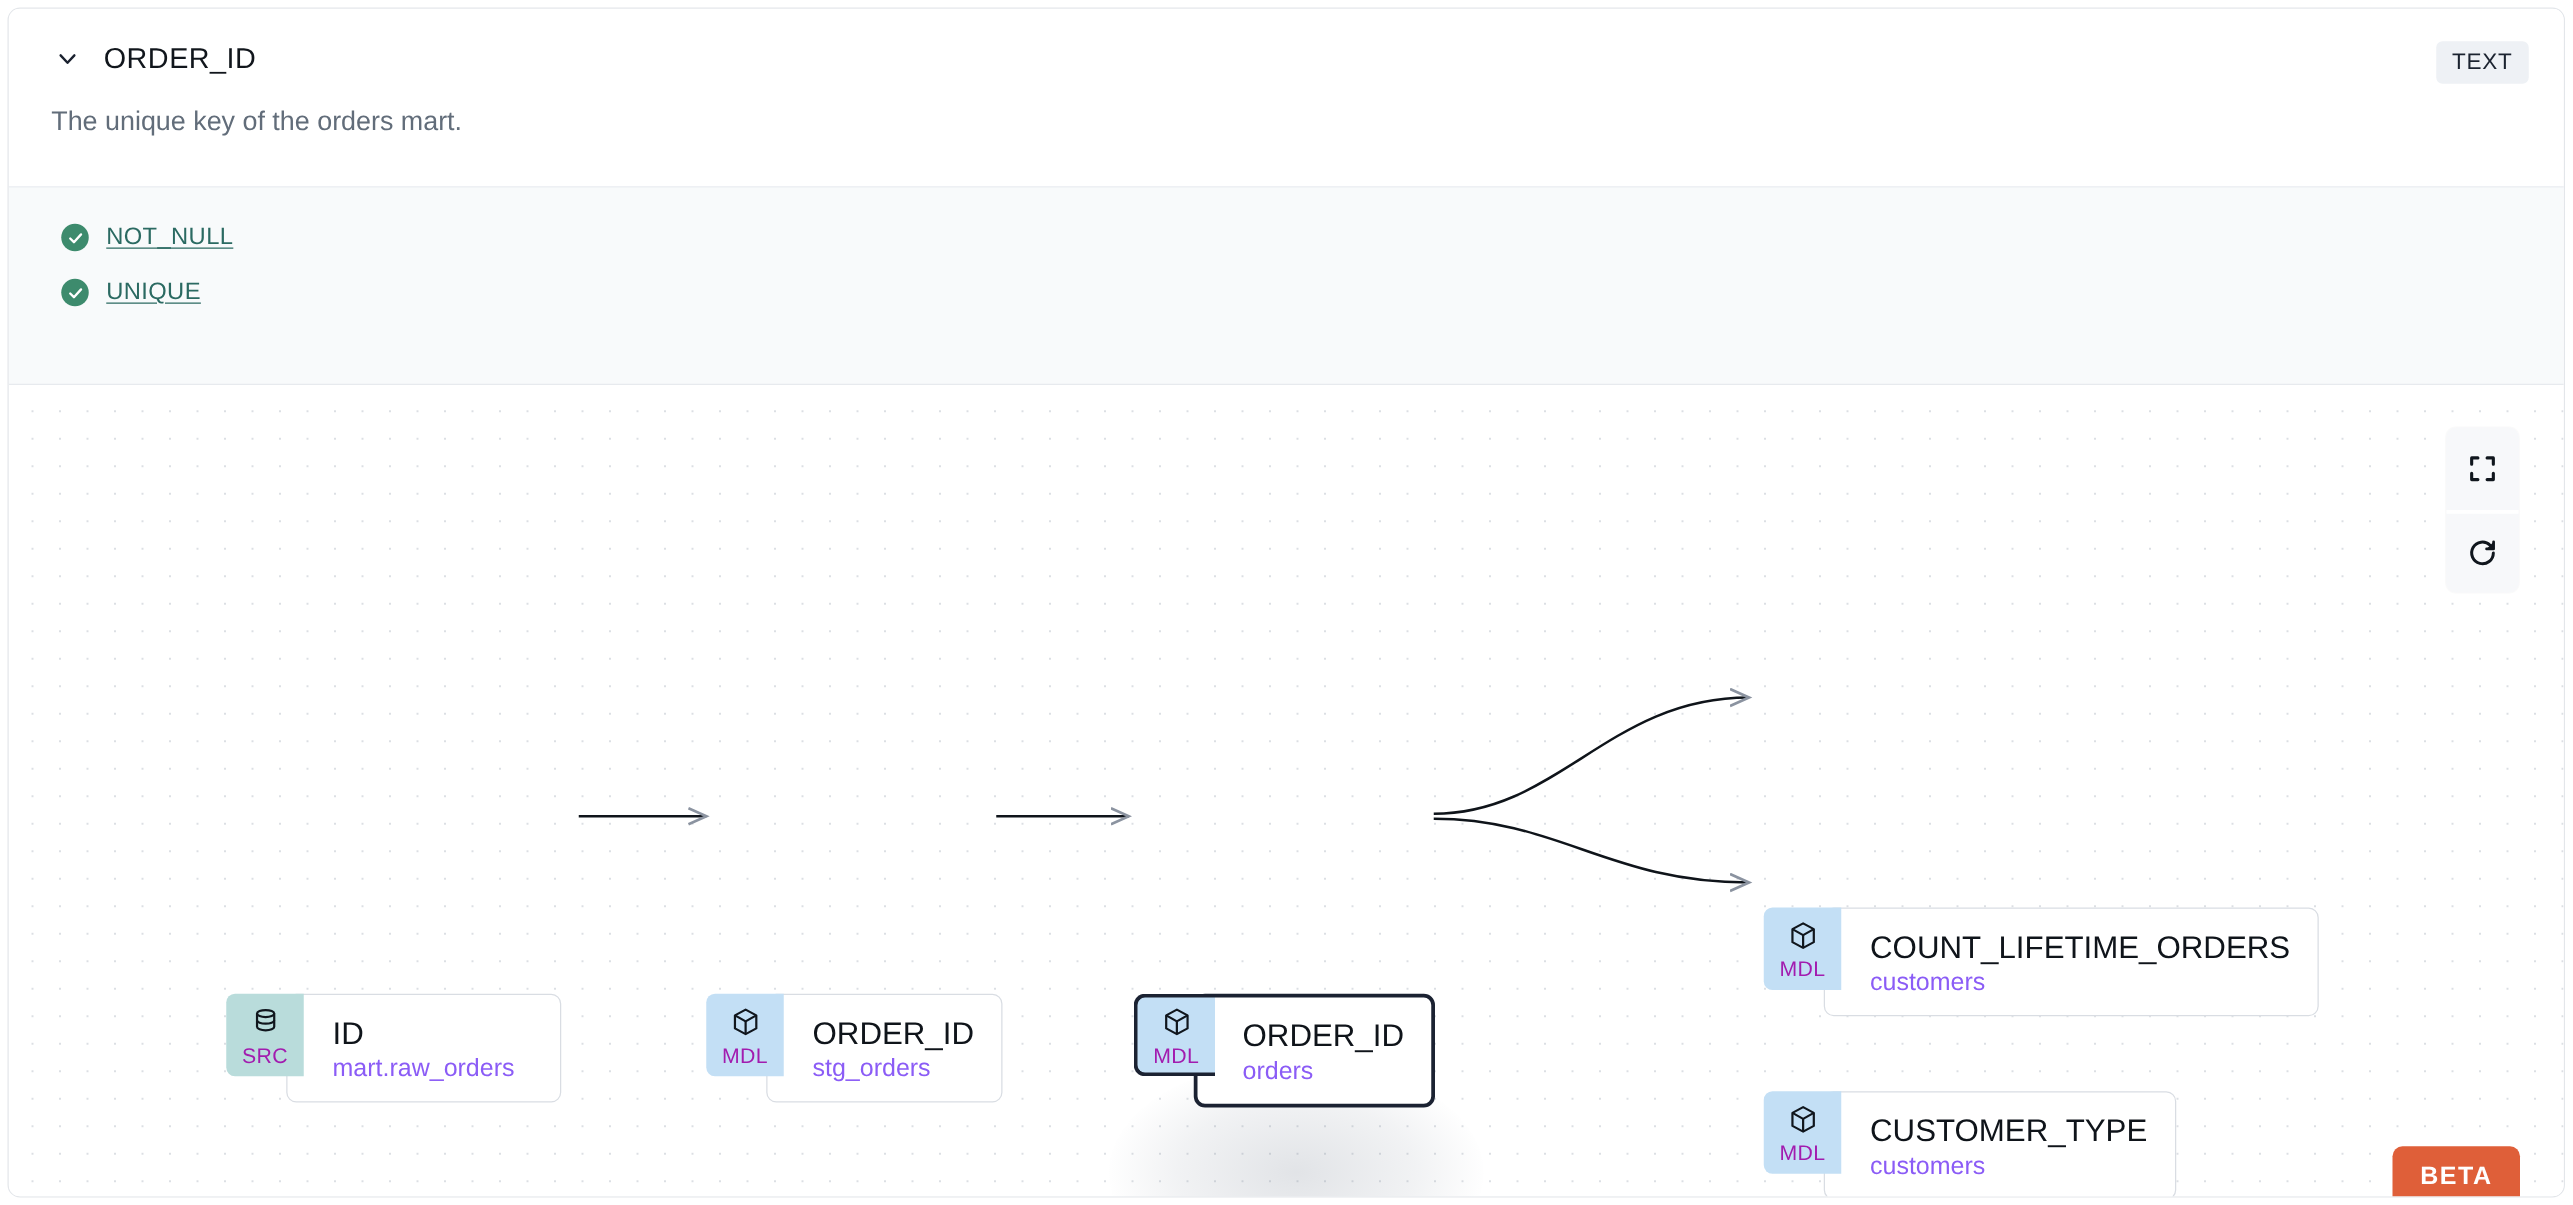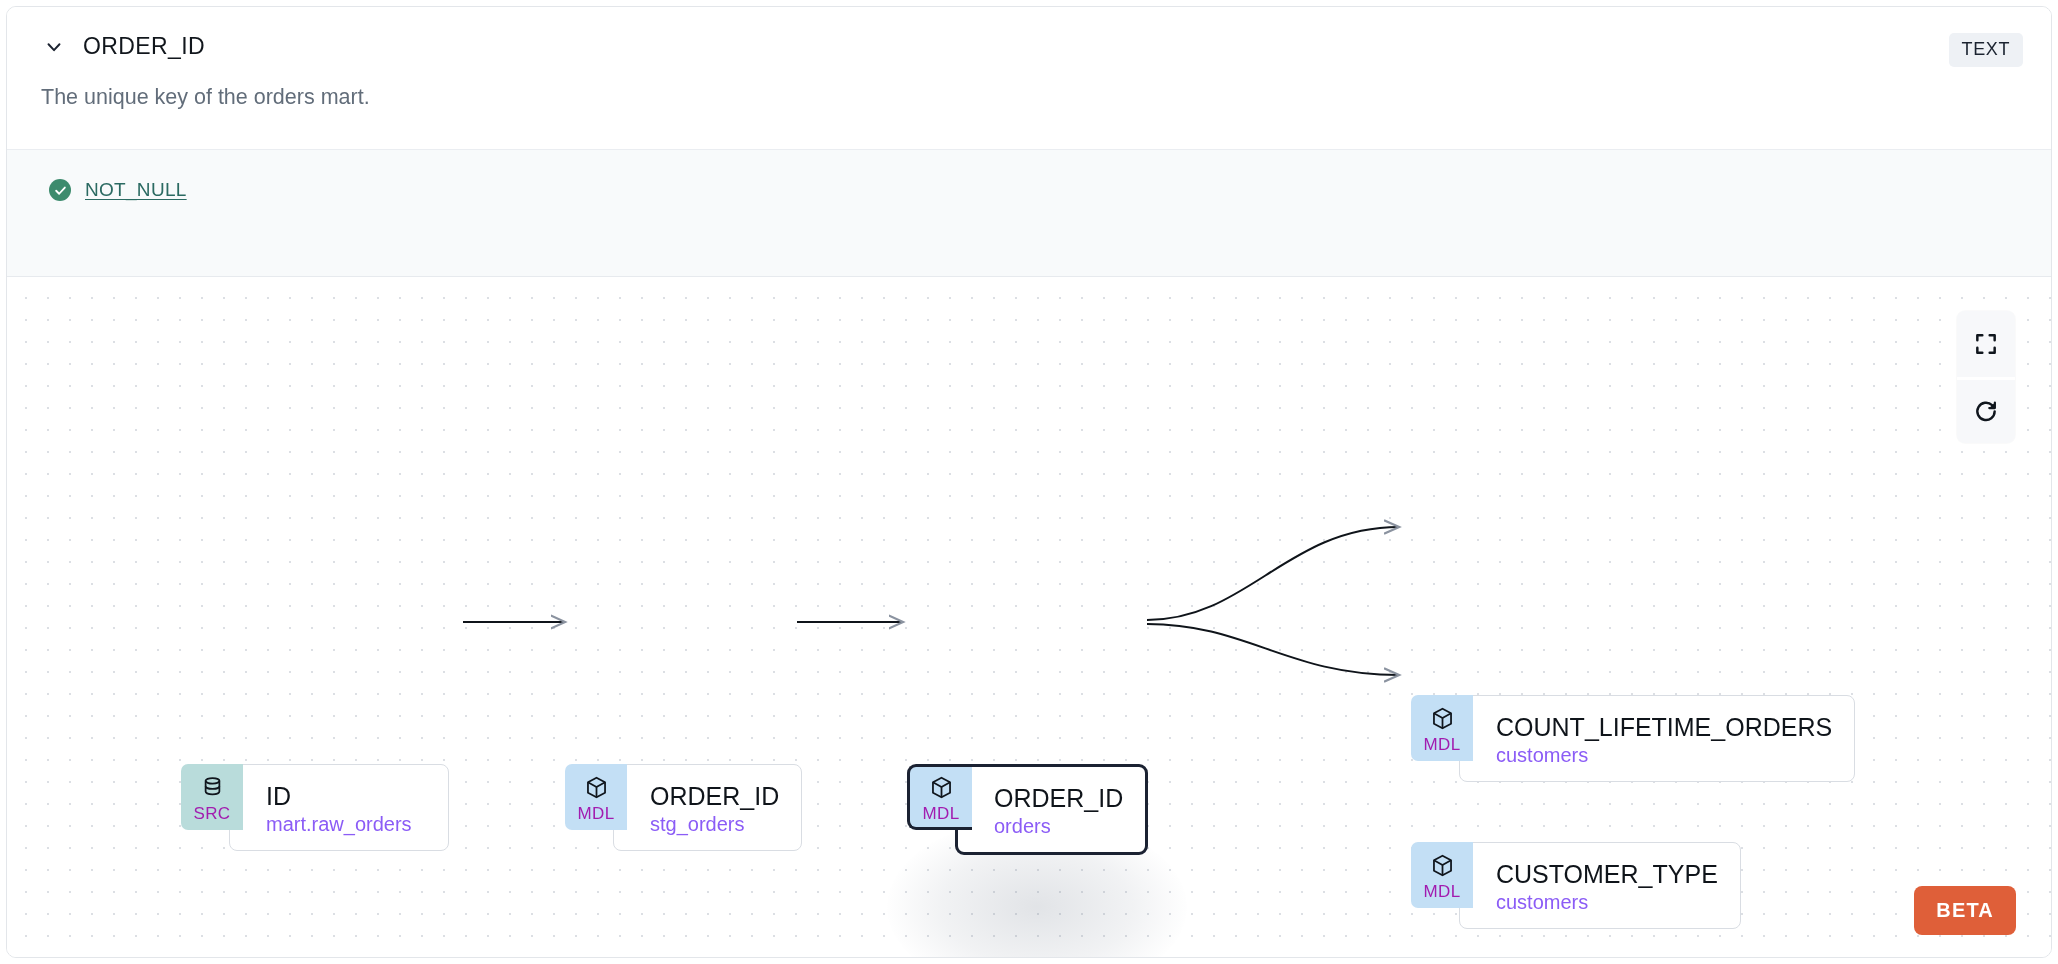--- a/index.html
+++ b/index.html
@@ -58,21 +58,21 @@
     color: #1b2330;
     font-size: 18px;
     letter-spacing: .6px;
     padding: 6px 13px 7px;
     border-radius: 5px;
   }
 
   
   .tests {
     position: relative;
-    height: 128px;
+    height: 159px;
     background: #f8fafb;
     border-top: 1px solid #eaedf1;
     border-bottom: 1px solid #e7eaee;
     padding: 18px 0 0 42px;
   }
   .test-row {
     display: flex; align-items: center; gap: 14px;
     height: 44px;
   }
   .check {
@@ -226,20 +226,28 @@
 
     <div class="test-row">
       <span class="check">
         <svg width="13" height="13" viewBox="0 0 24 24" fill="none" stroke="#ffffff" stroke-width="3.4" stroke-linecap="round" stroke-linejoin="round">
           <polyline points="4 12.5 9.5 18 20 6.5"></polyline>
         </svg>
       </span>
       <span class="test-link">NOT_NULL</span>
     </div>
 
+    <div class="test-row">
+      <span class="check">
+        <svg width="13" height="13" viewBox="0 0 24 24" fill="none" stroke="#ffffff" stroke-width="3.4" stroke-linecap="round" stroke-linejoin="round">
+          <polyline points="4 12.5 9.5 18 20 6.5"></polyline>
+        </svg>
+      </span>
+      <span class="test-link">UNIQUE</span>
+    </div>
 
   </div>
 
   <div class="canvas">
 
     <div class="node-shadow" style="left:880px; top:540px; width:300px; height:180px;"></div>
 
     <svg class="edges" width="2044" height="684" viewBox="0 0 2044 684">
       <defs>
         <marker id="arrow" markerWidth="9" markerHeight="9" refX="7.5" refY="4" orient="auto" markerUnits="strokeWidth">

